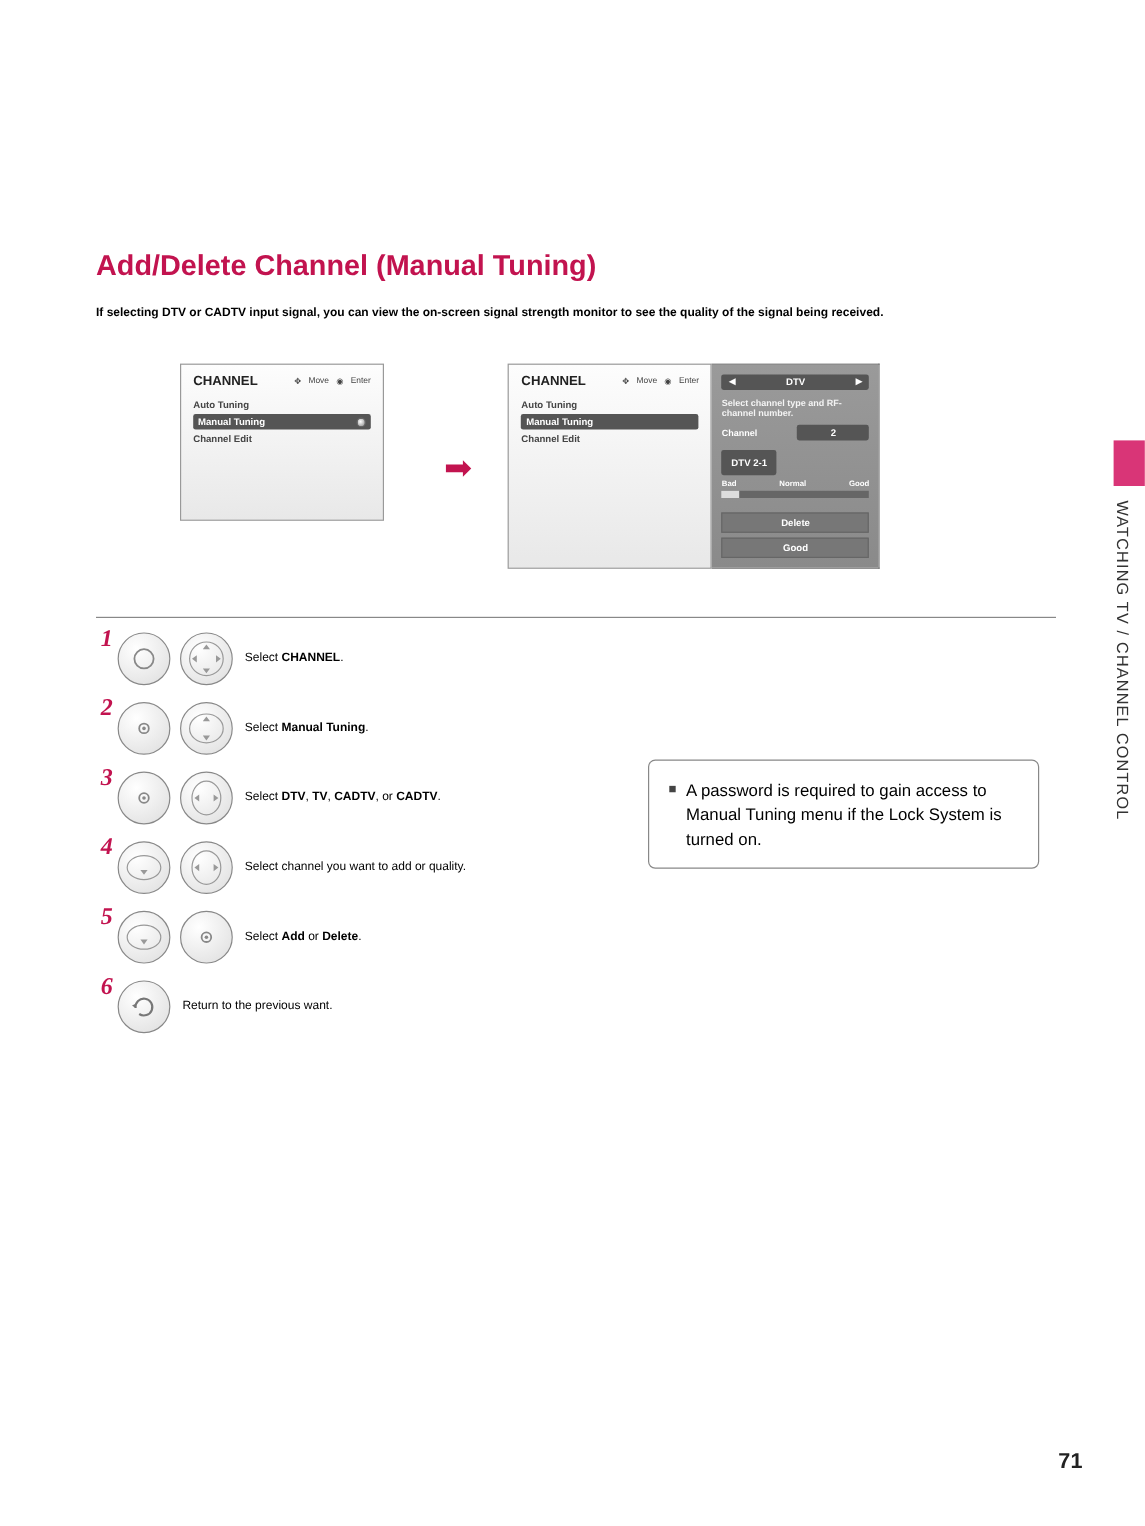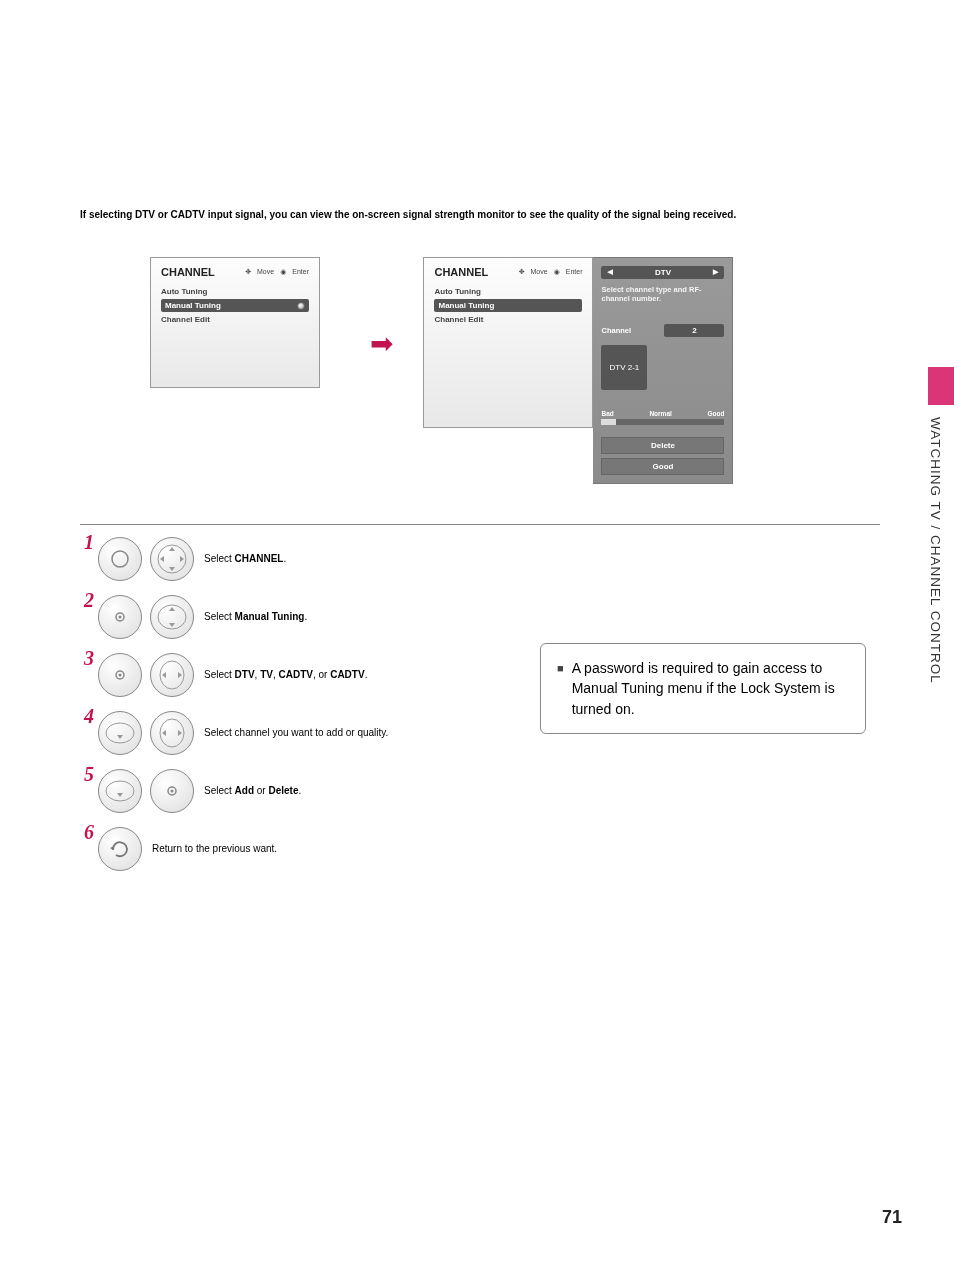--- a/index.html
+++ b/index.html
@@ -90,28 +90,28 @@
     background:#555;
     border-radius:2px;
     padding:2px 6px;
     display:flex;
     justify-content:space-between;
     align-items:center;
     font-weight:bold;
     margin-bottom:6px;
   }
   .sp-select .tri { font-size:7px; }
-  .sp-help { font-weight:bold; font-size:7.5px; line-height:1.3; margin-bottom:20px; color:#f4f4f4;}
+  .sp-help { font-weight:bold; font-size:7.5px; line-height:1.3; margin-bottom:4px; color:#f4f4f4;}
   .sp-row { display:flex; justify-content:space-between; align-items:center; margin-bottom:8px;}
   .sp-row .lbl { font-weight:bold; font-size:7.5px;}
   .sp-field {
     background:#555; width:60px; text-align:center; padding:2px 0; border-radius:2px; font-weight:bold;
   }
   .sp-chip {
-    background:#555; display:inline-block; padding:18px 8px; border-radius:2px; font-weight:normal; margin-bottom:20px;
+    background:#555; display:inline-block; padding:6px 8px; border-radius:2px; font-weight:bold; margin-bottom:4px;
   }
   .sp-meter-labels { display:flex; justify-content:space-between; font-size:6.5px; font-weight:bold; margin-bottom:2px;}
   .sp-meter { height:6px; background:#666; position:relative; margin-bottom:12px;}
   .sp-meter .fill{ position:absolute; left:0; top:0; bottom:0; width:12%; background:#ddd;}
   .sp-btn {
     background:#777; text-align:center; padding:3px 0; font-weight:bold;
     border:1px solid #666; margin-top:4px; font-size:8px;
   }
   .divider {
     border-top:1px solid #888;
@@ -177,20 +177,21 @@
 </head>
 <body>
 
 <div class="side-tab">
   <div class="pink"></div>
   <div class="label">WATCHING TV / CHANNEL CONTROL</div>
 </div>
 
 <div class="page">
 
+  <h1>Add/Delete Channel (Manual Tuning)</h1>
   <p class="intro">If selecting DTV or CADTV input signal, you can view the on-screen signal strength monitor to see the quality of the signal being received.</p>
 
   <div class="menus-row">
 
     <div class="menu-box">
       <div class="menu-header">
         <span class="menu-title">CHANNEL</span>
         <span class="menu-hints">
           <span>✥</span>
             <span>Move</span>

